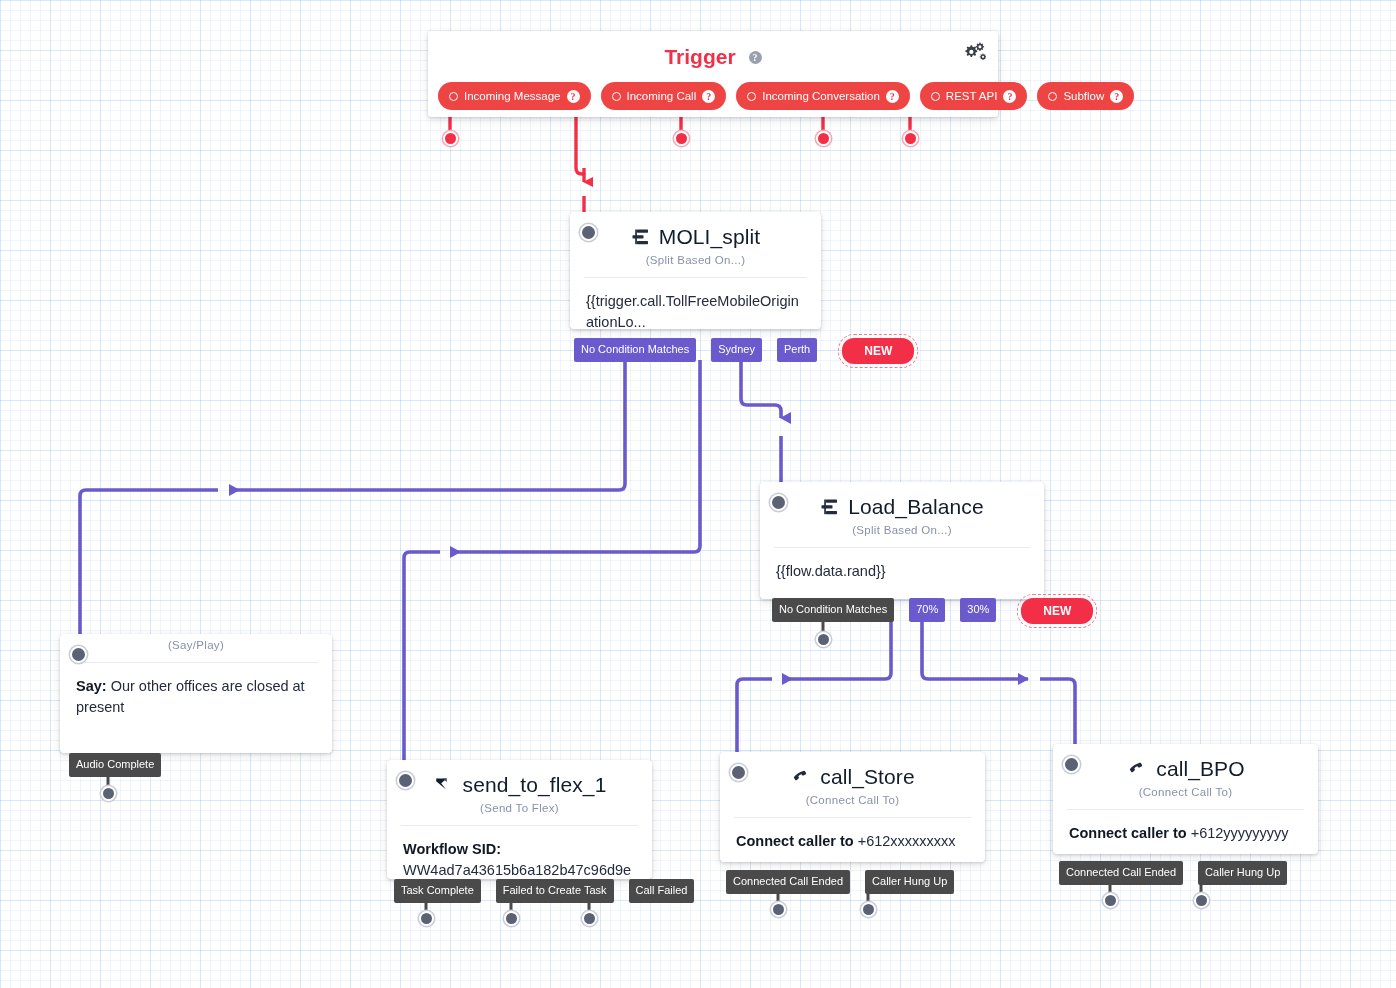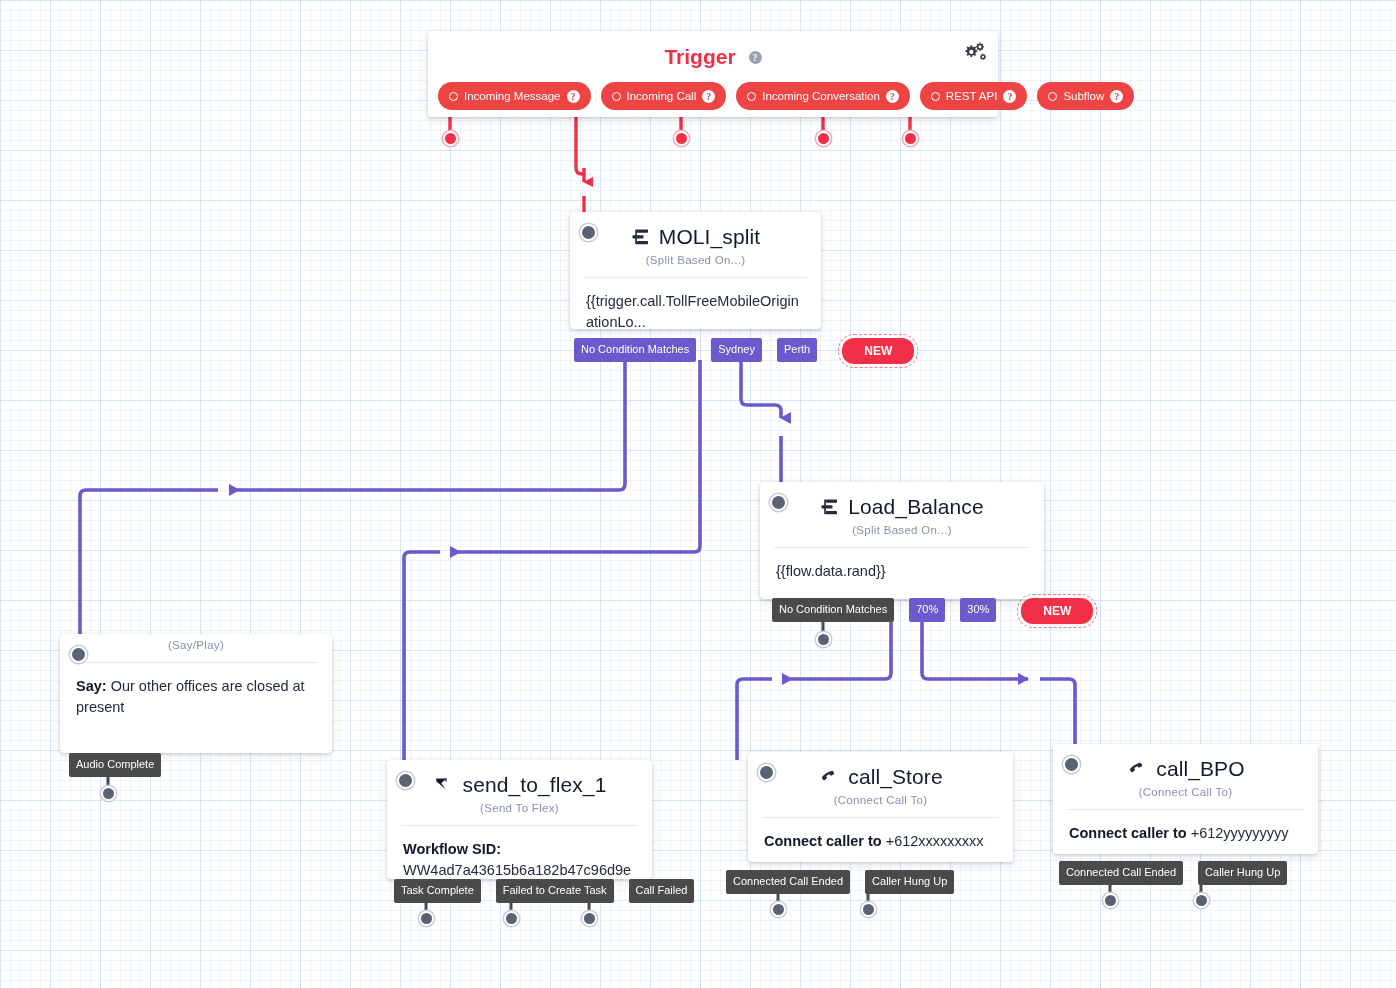--- a/index.html
+++ b/index.html
@@ -308,21 +308,21 @@
   </div>
   <div class="pill-row" style="left:394px;top:879px;">
     <div class="pill gray">Task Complete</div>
     <div class="pill gray">Failed to Create Task</div>
     <div class="pill gray">Call Failed</div>
   </div>
   <div class="exit-dot" style="left:419px;top:911px;"></div>
   <div class="exit-dot" style="left:504px;top:911px;"></div>
   <div class="exit-dot" style="left:582px;top:911px;"></div>
 
-  <div class="node" style="left:748px;top:752px;width:265px;height:110px;">
+  <div class="node" style="left:720px;top:752px;width:265px;height:110px;">
     <div class="in-dot"></div>
     <div class="node-title">
       <span class="icon">
         <svg width="22" height="20" viewBox="0 0 22 20">
           <g transform="rotate(-32 11 10)">
             <path d="M4.6,6.6 C7.3,4.9 14.7,4.9 17.4,6.6 L17.4,9.1 C17.4,9.9 16.8,10.4 16.1,10.3 L13.9,10.0 C13.3,9.9 12.9,9.4 12.9,8.8 L12.9,7.9 C11.6,7.5 10.4,7.5 9.1,7.9 L9.1,8.8 C9.1,9.4 8.7,9.9 8.1,10.0 L5.9,10.3 C5.2,10.4 4.6,9.9 4.6,9.1 Z" fill="#232b3d"></path>
           </g>
         </svg>
       </span>
       <span>call_Store</span>

